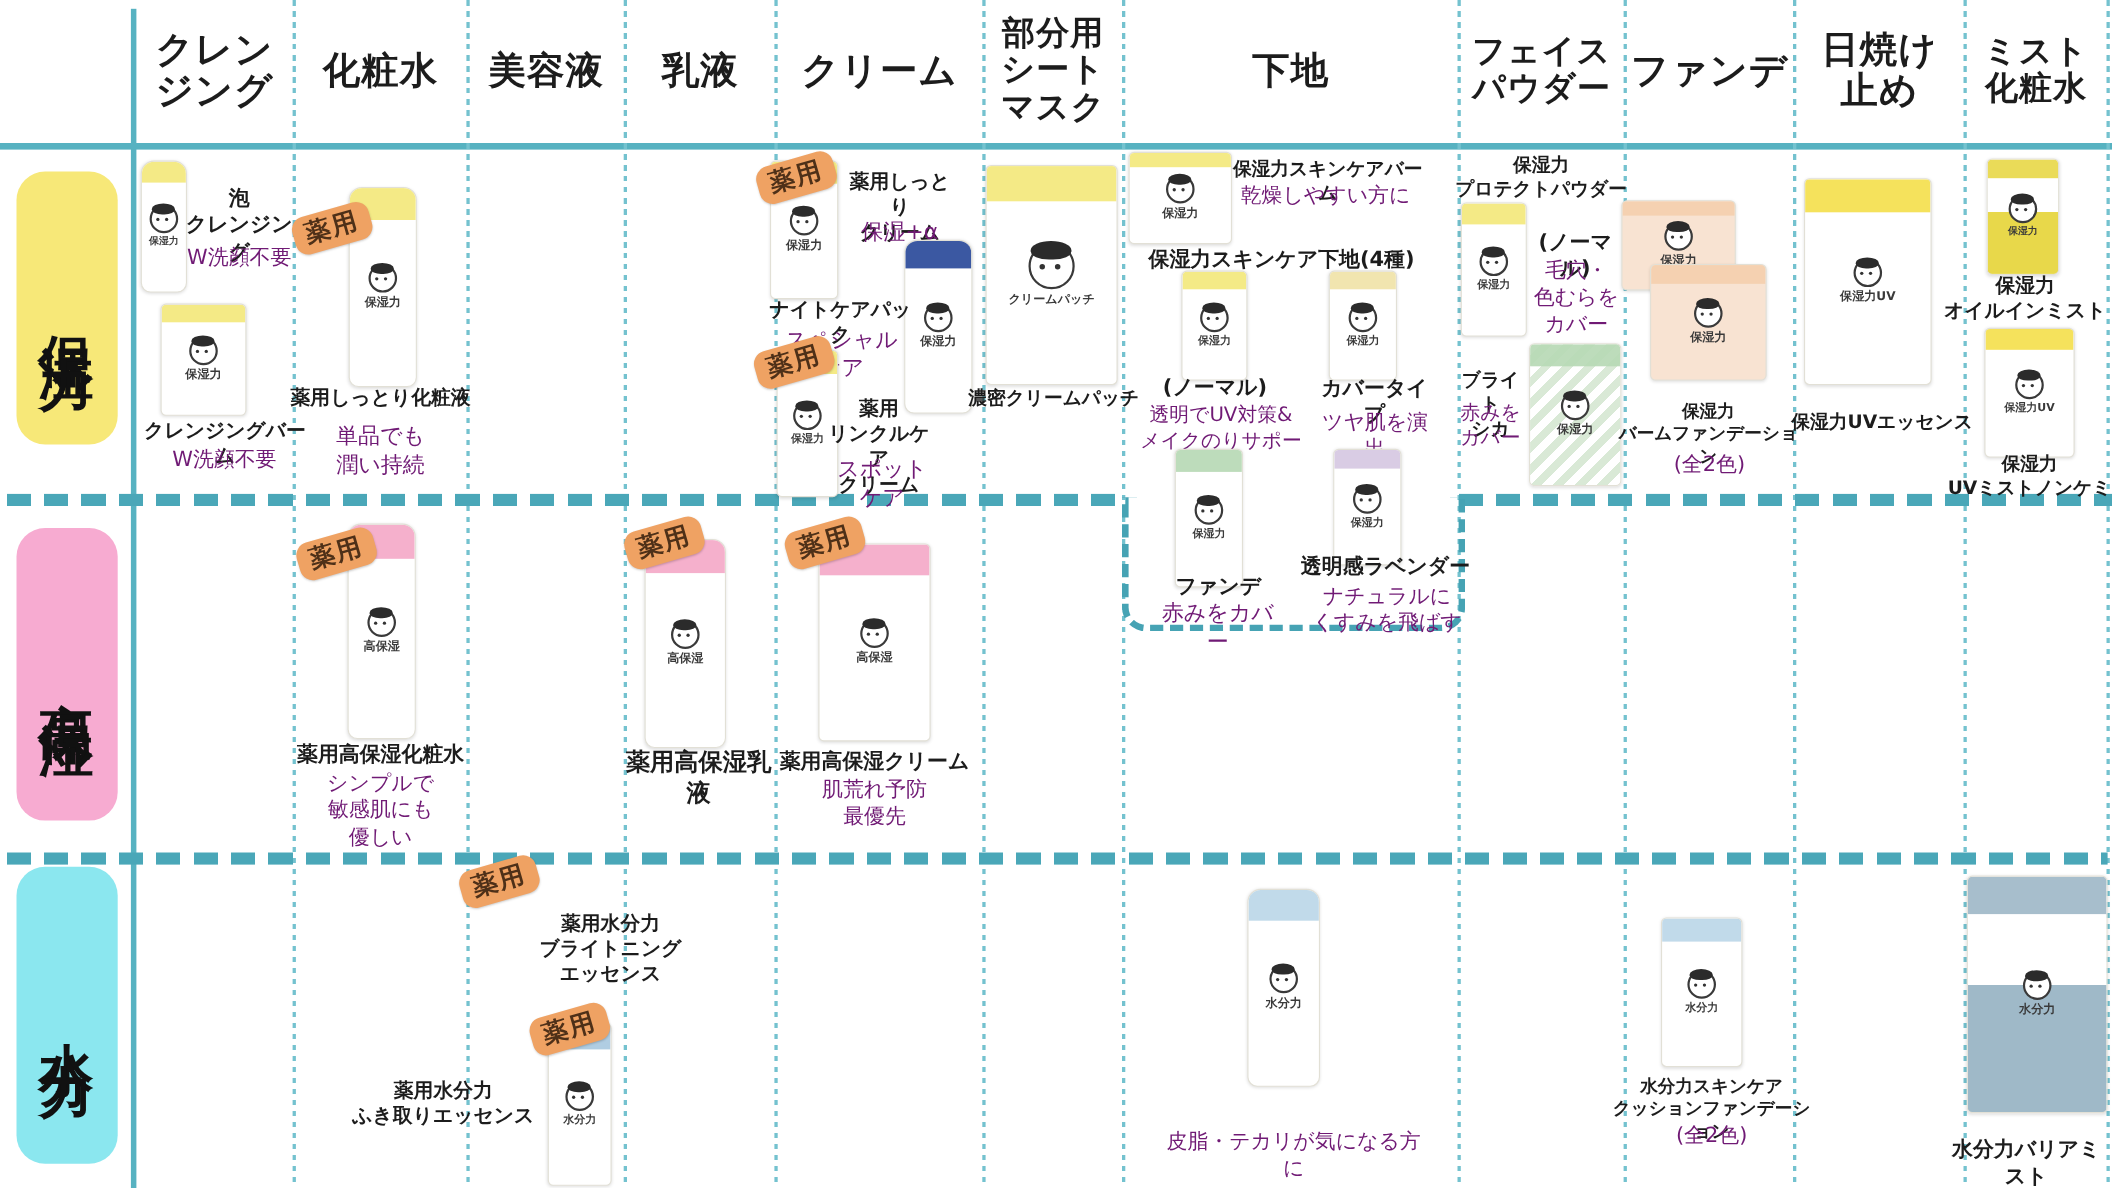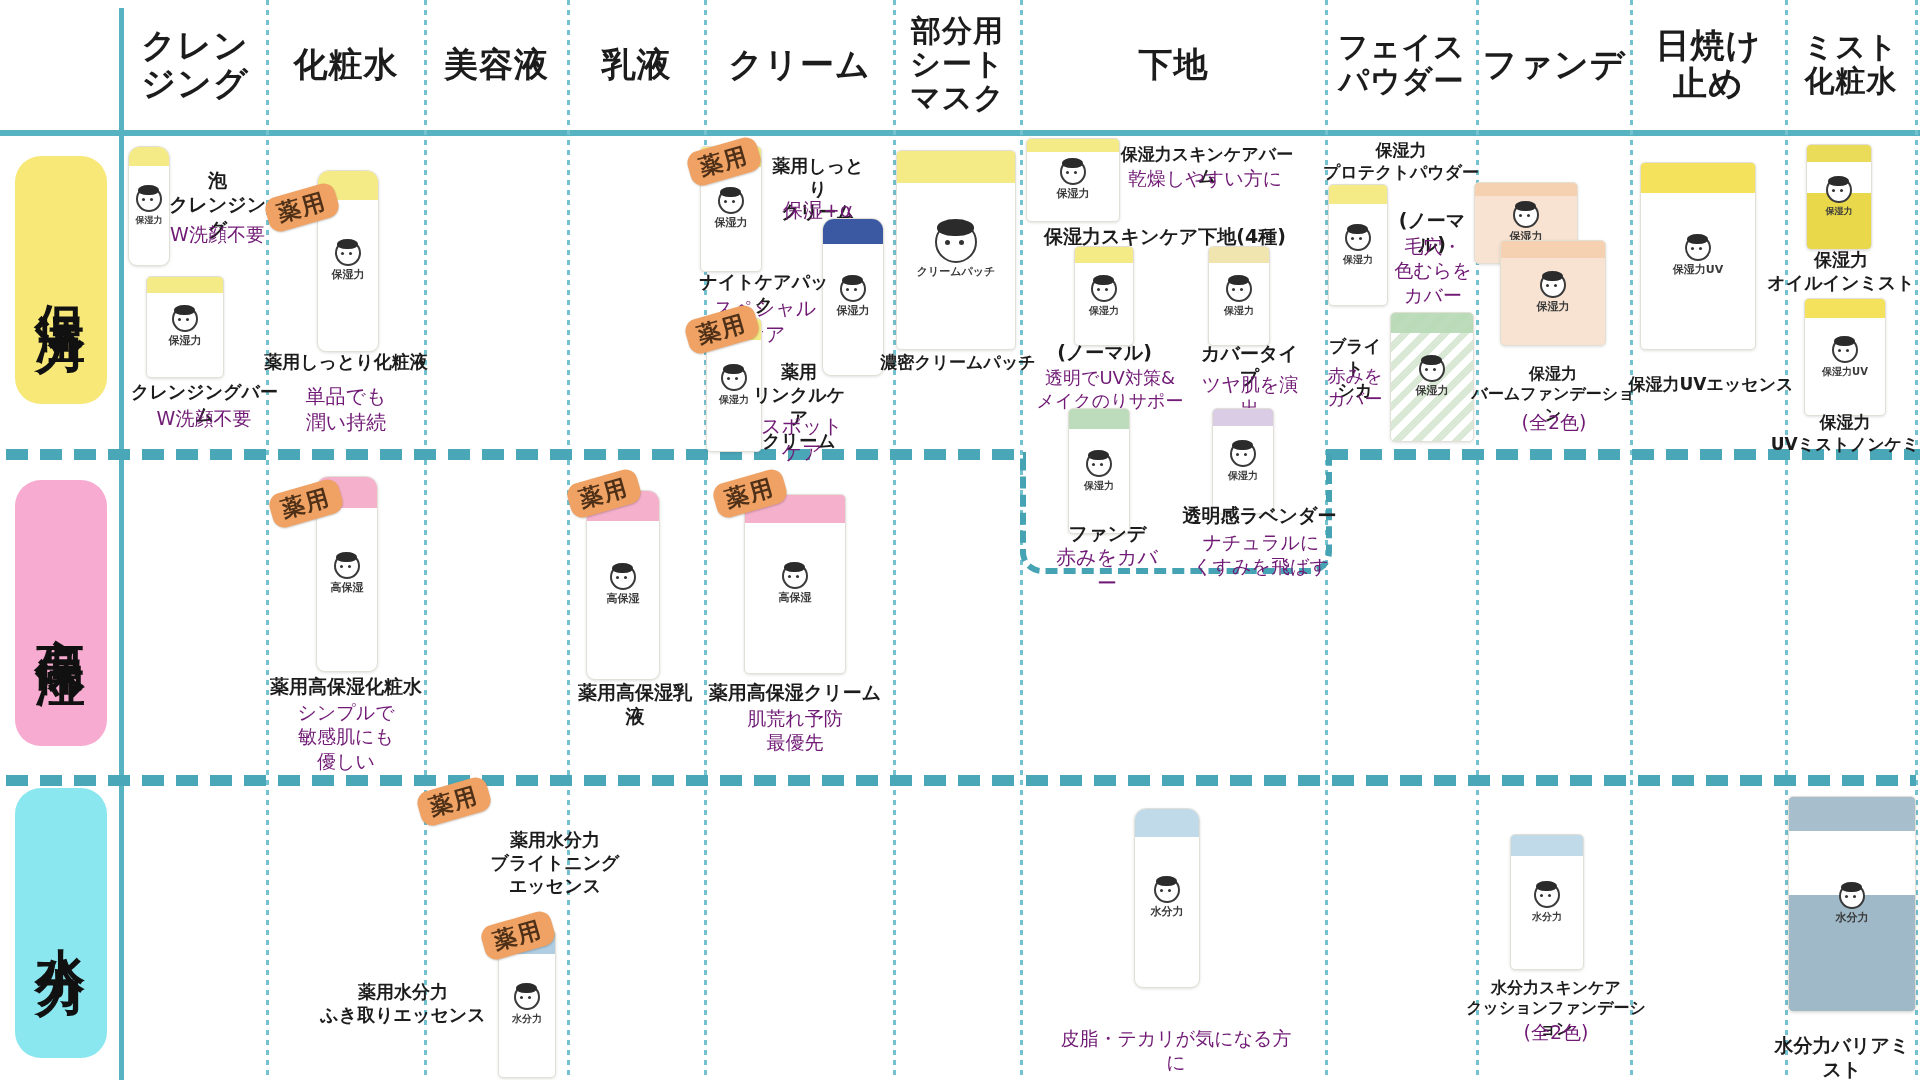--- a/index.html
+++ b/index.html
@@ -254,21 +254,21 @@
   <div class="pname" style="left:262px;top:674px;width:168px;font-size:19px">薬用高保湿化粧水</div>
   <div class="pnote" style="left:294px;top:700px;width:104px;font-size:19px">シンプルで
 敏感肌にも
 優しい</div>
 
   <div class="badge" style="left:568px;top:476px">薬用</div>
   <div class="pkg bottle" style="left:586px;top:490px;width:72px;height:188px;--ac:#f4a9c8">
     <span class="face"></span>
     <span class="series">高保湿</span>
   </div>
-  <div class="pname" style="left:560px;top:680px;width:150px;font-size:19px">薬用高保湿乳
+  <div class="pname" style="left:560px;top:680px;width:150px;font-size:22px">薬用高保湿乳
 液</div>
 
   <div class="badge" style="left:714px;top:476px">薬用</div>
   <div class="pkg" style="left:744px;top:494px;width:100px;height:178px;--ac:#f4a9c8">
     <span class="face"></span>
     <span class="series">高保湿</span>
   </div>
   <div class="pname" style="left:700px;top:680px;width:190px;font-size:19px">薬用高保湿クリーム</div>
   <div class="pnote" style="left:742px;top:706px;width:106px;font-size:19px">肌荒れ予防
 最優先</div>

